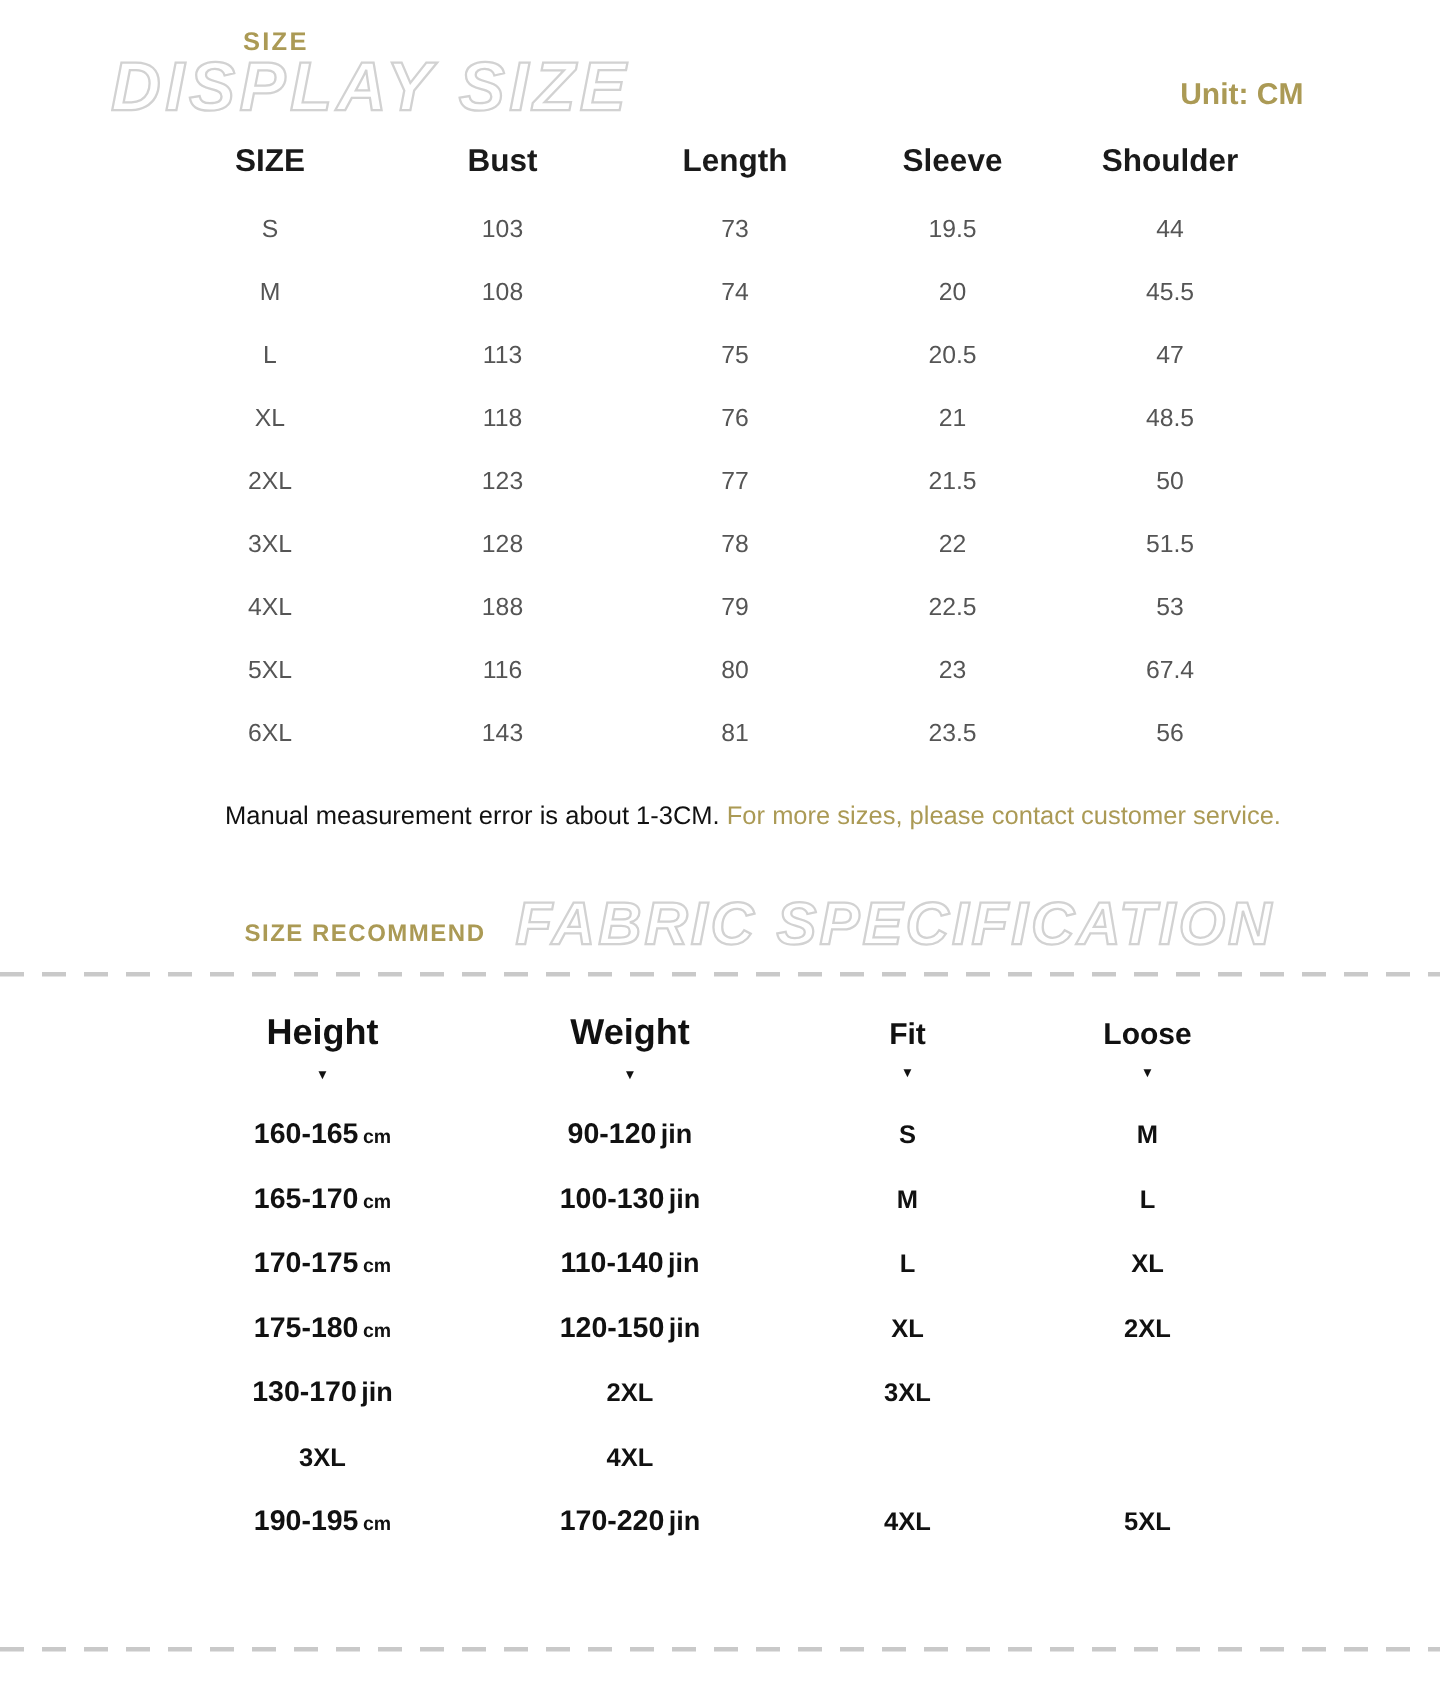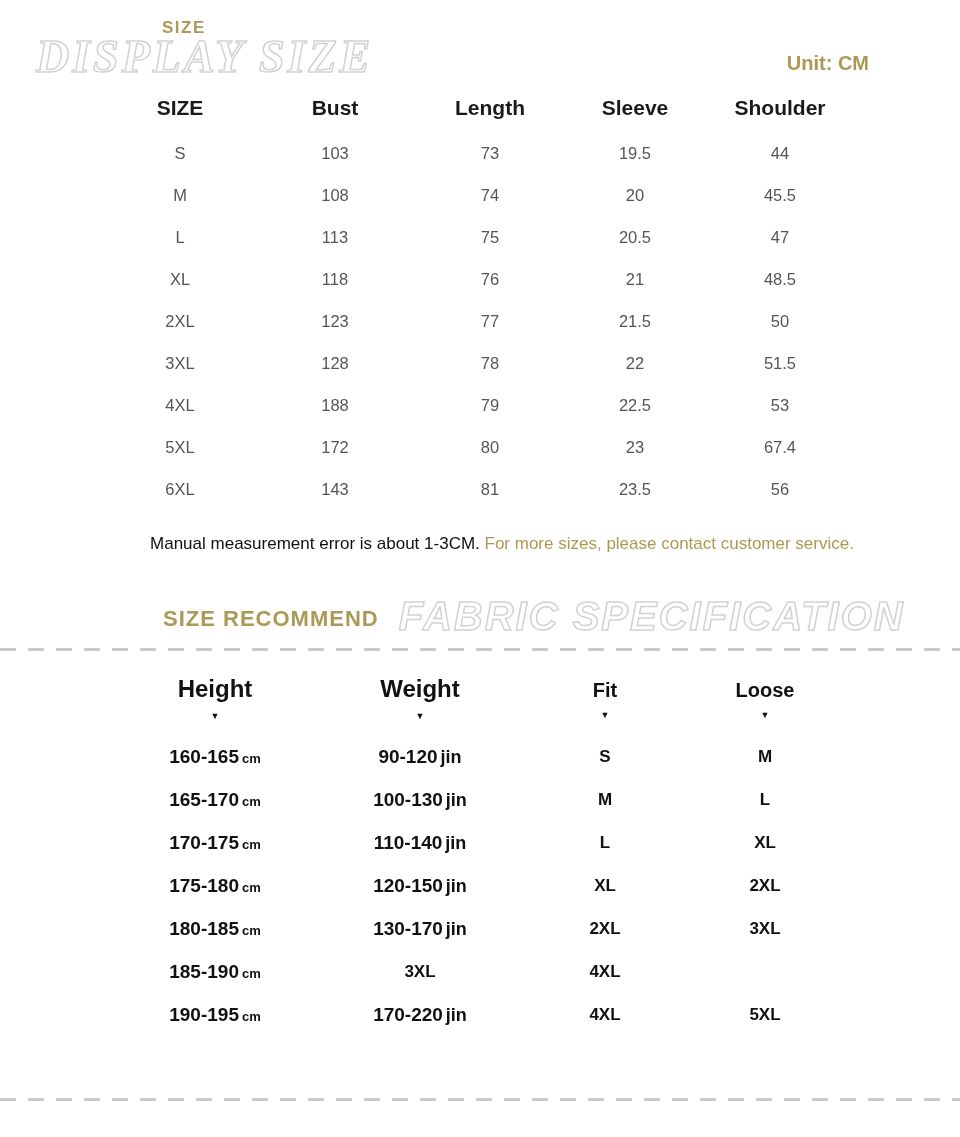--- a/index.html
+++ b/index.html
@@ -20,21 +20,21 @@
   .hollow {
     font-style: italic; font-weight: 800;
     color: #ffffff;
     -webkit-text-stroke: 1.5px #d2d2d2;
     text-stroke: 1.5px #d2d2d2;
     letter-spacing: 3px;
     white-space: nowrap;
   }
   .hero .hollow {
     font-size: 46px; line-height: 50px;
-    margin-left: 36px; margin-top: -6px; font-family: Liberation Serif, serif;
+    margin-left: 74px; margin-top: -6px;
   }
   .unit {
     position: absolute; right: 91px; top: 52px;
     color: #ab9a55; font-size: 20px; font-weight: bold;
   }
 
   
   .size-table { margin: 6px 0 0 100px; width: 760px; }
   .grid5 {
     display: grid;
@@ -45,21 +45,21 @@
   .size-table .row  { height: 42px; }
   .size-table .cell { font-size: 16.5px; color: #555; }
 
   .note { text-align: center; margin-top: 24px; font-size: 17px; margin-left: 44px; }
   .note .black { color: #111; }
   .note .gold  { color: #ab9a55; }
 
   
   .sec2 { display: flex; align-items: flex-end; margin: 40px 0 0 163px; gap: 20px; }
   .eyebrow2 {
-    color: #ab9a55; font-weight: bold; font-size: 22px;
+    color: #ab9a55; font-weight: bold; font-size: 16px;
     letter-spacing: 1px; padding-bottom: 6px; white-space: nowrap;
   }
   .sec2 .hollow { font-size: 40px; line-height: 44px; letter-spacing: 2px; }
 
   .dashed {
     height: 3px; width: 100%;
     background: repeating-linear-gradient(90deg, #c9c9c9 0 16px, transparent 16px 28px);
   }
   .dashed.top { margin-top: 10px; }
   .dashed.bottom { position: absolute; left: 0; top: 1098px; }
@@ -150,21 +150,21 @@
     </div>
     <div class="grid5 row">
       <div class="cell">4XL</div>
       <div class="cell">188</div>
       <div class="cell">79</div>
       <div class="cell">22.5</div>
       <div class="cell">53</div>
     </div>
     <div class="grid5 row">
       <div class="cell">5XL</div>
-      <div class="cell">172</div>
+      <div class="cell">116</div>
       <div class="cell">80</div>
       <div class="cell">23</div>
       <div class="cell">67.4</div>
     </div>
     <div class="grid5 row">
       <div class="cell">6XL</div>
       <div class="cell">143</div>
       <div class="cell">81</div>
       <div class="cell">23.5</div>
       <div class="cell">56</div>
@@ -221,27 +221,25 @@
       <div class="fit">L</div>
       <div class="fit">XL</div>
     </div>
     <div class="row">
       <div><span class="num">175-180</span><span class="unit-sm">cm</span></div>
       <div><span class="num">120-150</span><span class="unit-jin">jin</span></div>
       <div class="fit">XL</div>
       <div class="fit">2XL</div>
     </div>
     <div class="row">
-      <div><span class="num">180-185</span><span class="unit-sm">cm</span></div>
       <div><span class="num">130-170</span><span class="unit-jin">jin</span></div>
       <div class="fit">2XL</div>
       <div class="fit">3XL</div>
     </div>
     <div class="row">
-      <div><span class="num">185-190</span><span class="unit-sm">cm</span></div>
       <div class="fit">3XL</div>
       <div class="fit">4XL</div>
     </div>
     <div class="row">
       <div><span class="num">190-195</span><span class="unit-sm">cm</span></div>
       <div><span class="num">170-220</span><span class="unit-jin">jin</span></div>
       <div class="fit">4XL</div>
       <div class="fit">5XL</div>
     </div>
   </section>

